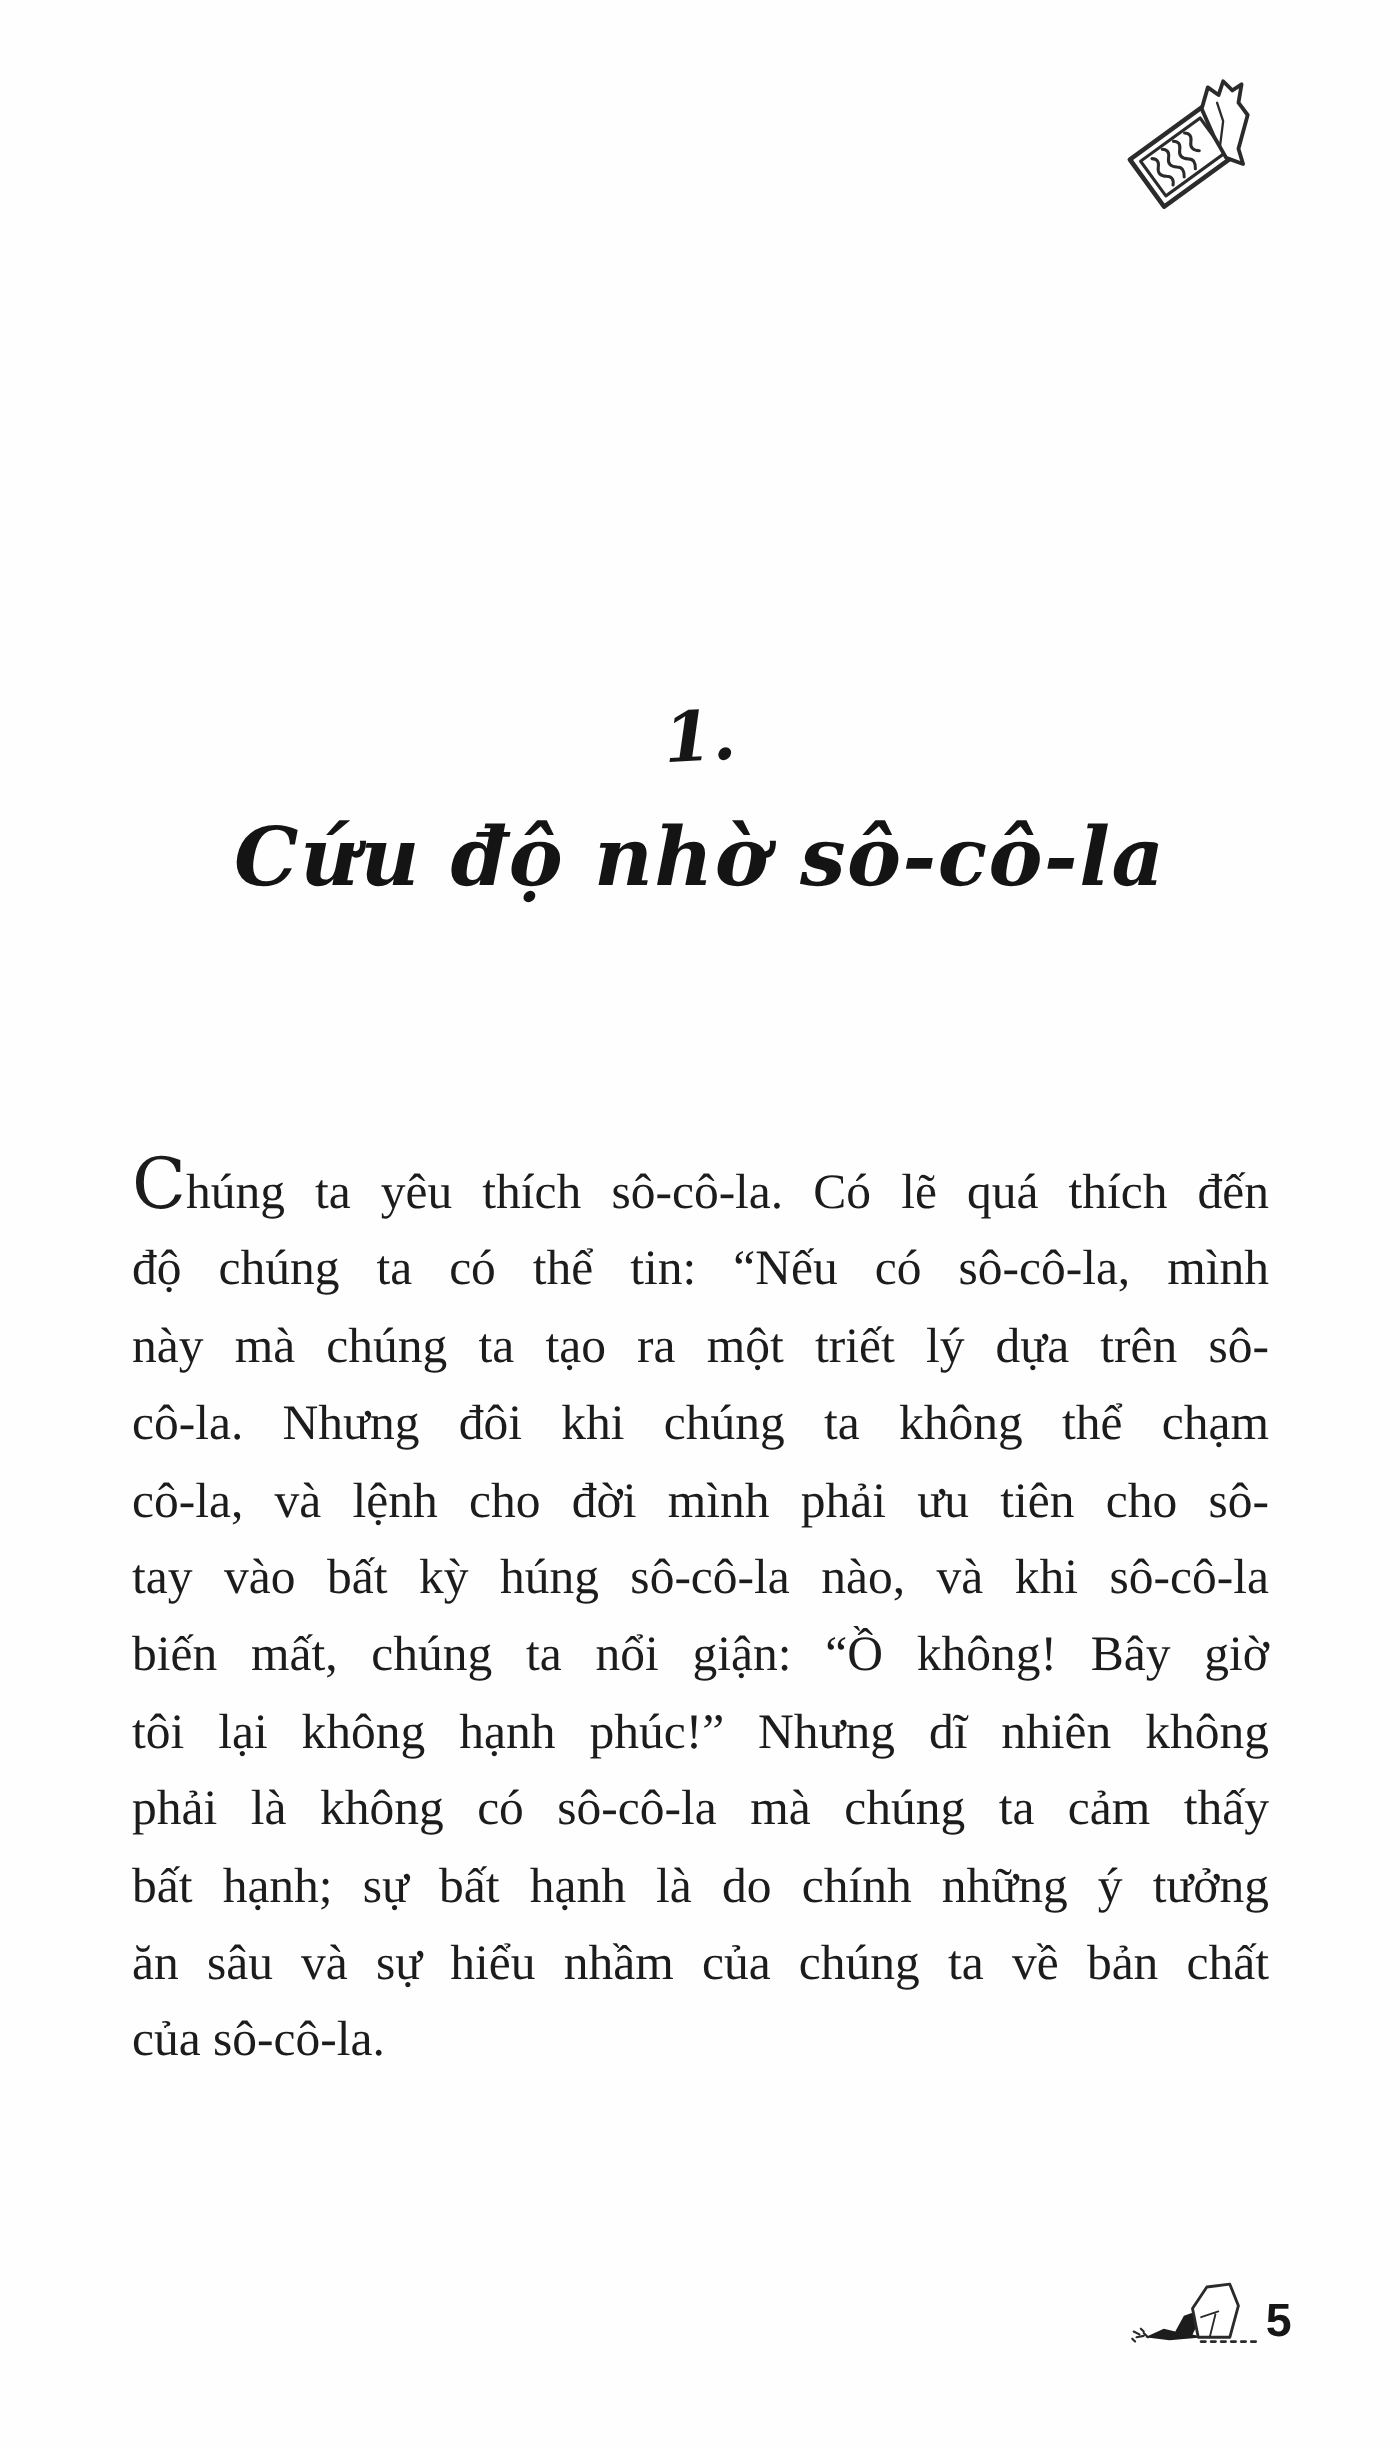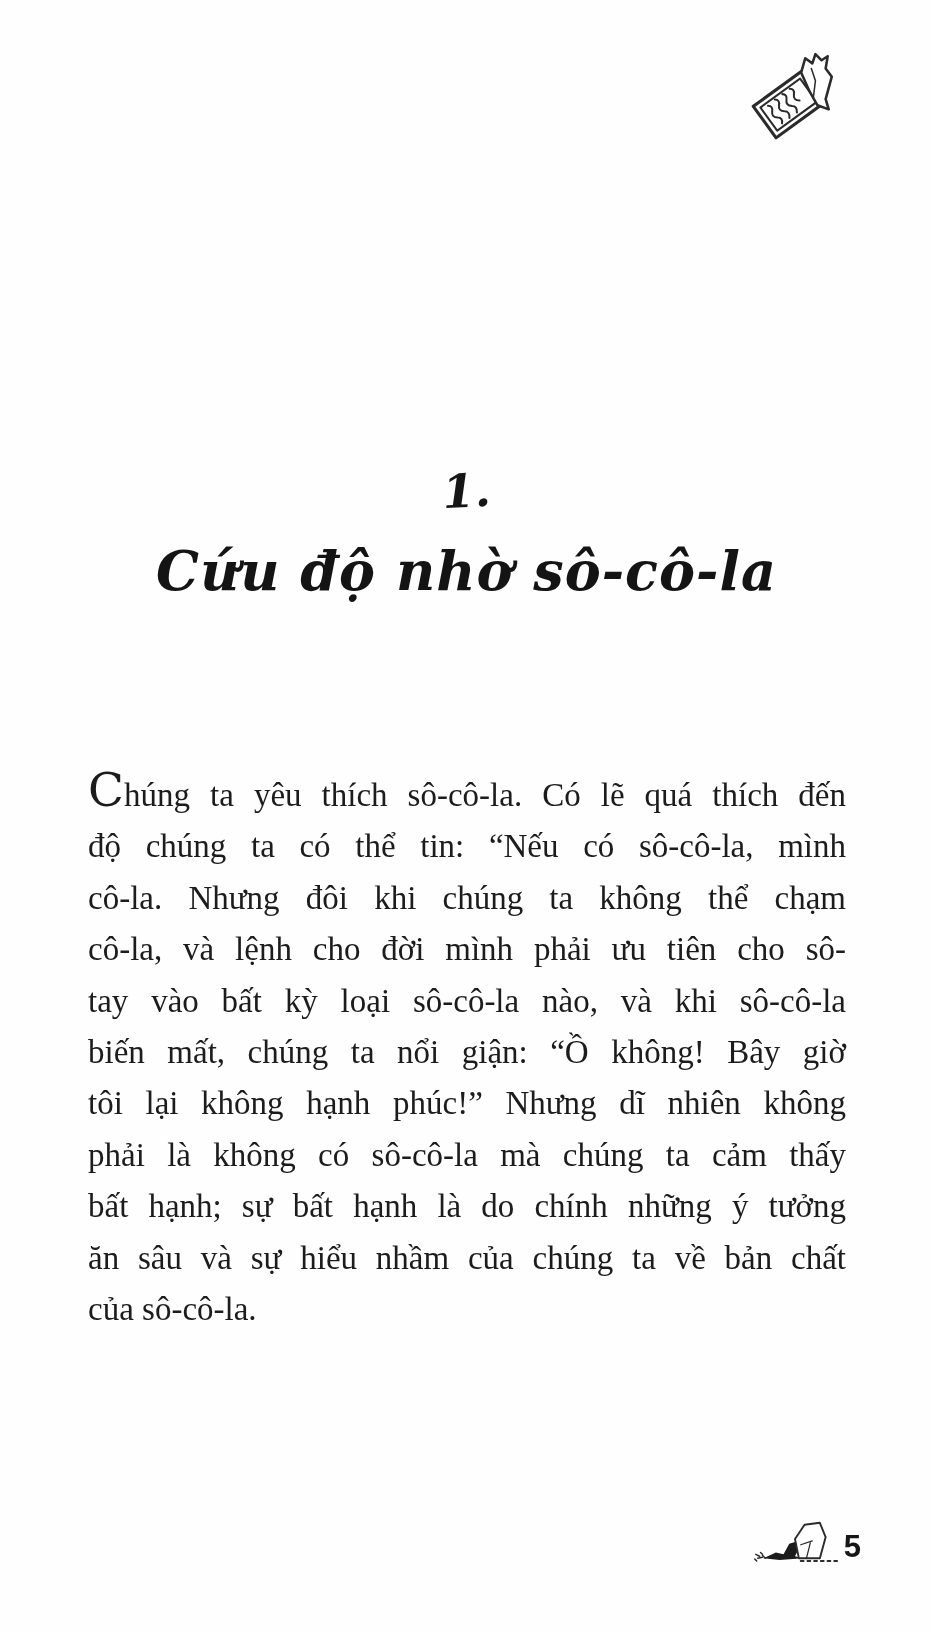--- a/index.html
+++ b/index.html
@@ -107,23 +107,24 @@
       </g>
     </svg>
   </div>
 
   <div class="chapter-number">1.</div>
   <h1 class="chapter-title">Cứu độ nhờ sô-cô-la</h1>
 
   <div class="body-text">
     <div class="line"><span class="initial">C</span><span>húng ta yêu thích sô-cô-la. Có lẽ quá thích đến</span></div>
     <div class="line">độ chúng ta có thể tin: “Nếu có sô-cô-la, mình</div>
+    <div class="line">này mà chúng ta tạo ra một triết lý dựa trên sô-</div>
     <div class="line">cô-la. Nhưng đôi khi chúng ta không thể chạm</div>
     <div class="line">cô-la, và lệnh cho đời mình phải ưu tiên cho sô-</div>
-    <div class="line">tay vào bất kỳ loại sô-cô-la nào, và khi sô-cô-la</div>
+    <div class="line">tay vào bất kỳ húng sô-cô-la nào, và khi sô-cô-la</div>
     <div class="line">biến mất, chúng ta nổi giận: “Ồ không! Bây giờ</div>
     <div class="line">tôi lại không hạnh phúc!” Nhưng dĩ nhiên không</div>
     <div class="line">phải là không có sô-cô-la mà chúng ta cảm thấy</div>
     <div class="line">bất hạnh; sự bất hạnh là do chính những ý tưởng</div>
     <div class="line">ăn sâu và sự hiểu nhầm của chúng ta về bản chất</div>
     <div class="line last">của sô-cô-la.</div>
   </div>
 
   <div class="footer">
     <div class="footer-icon">

